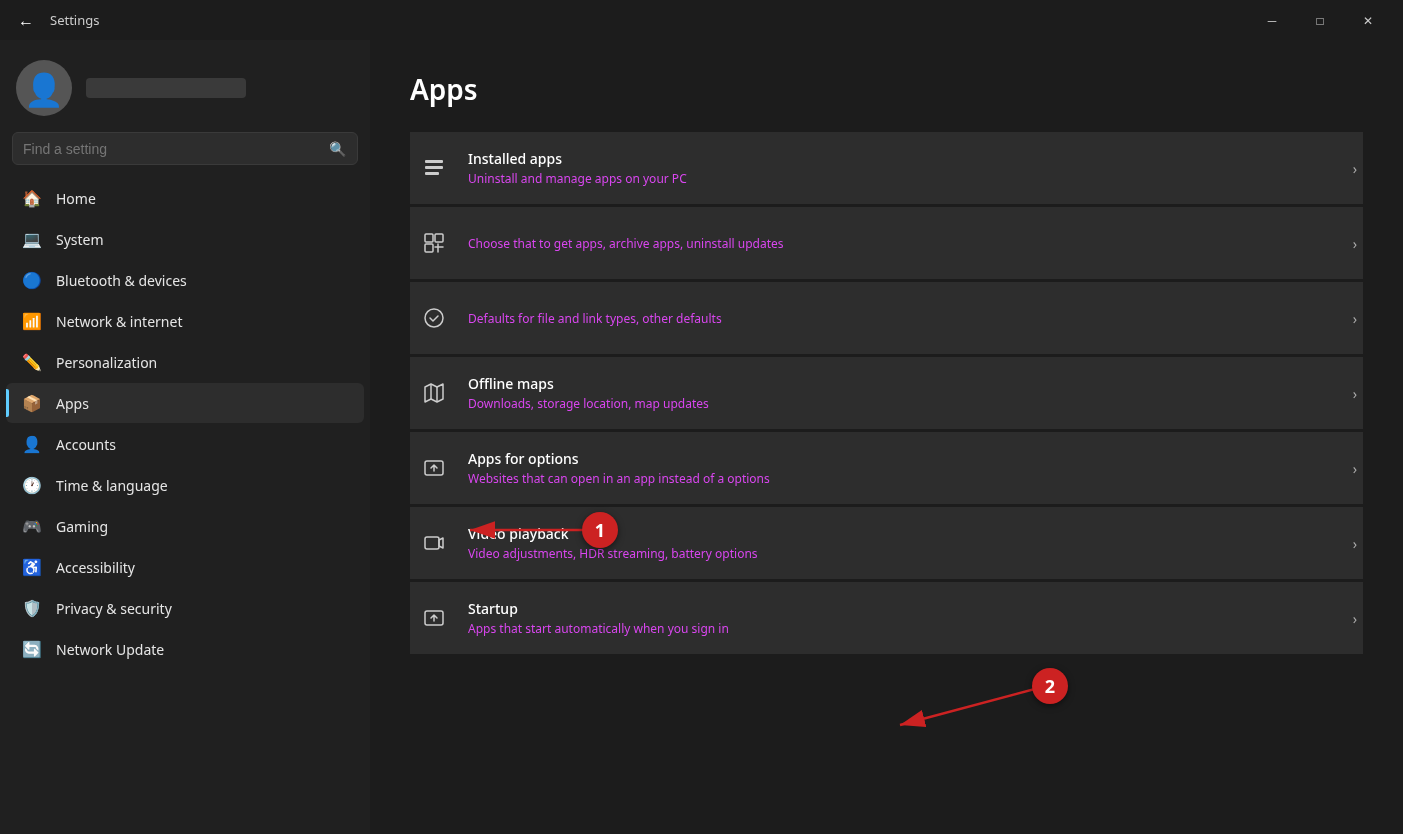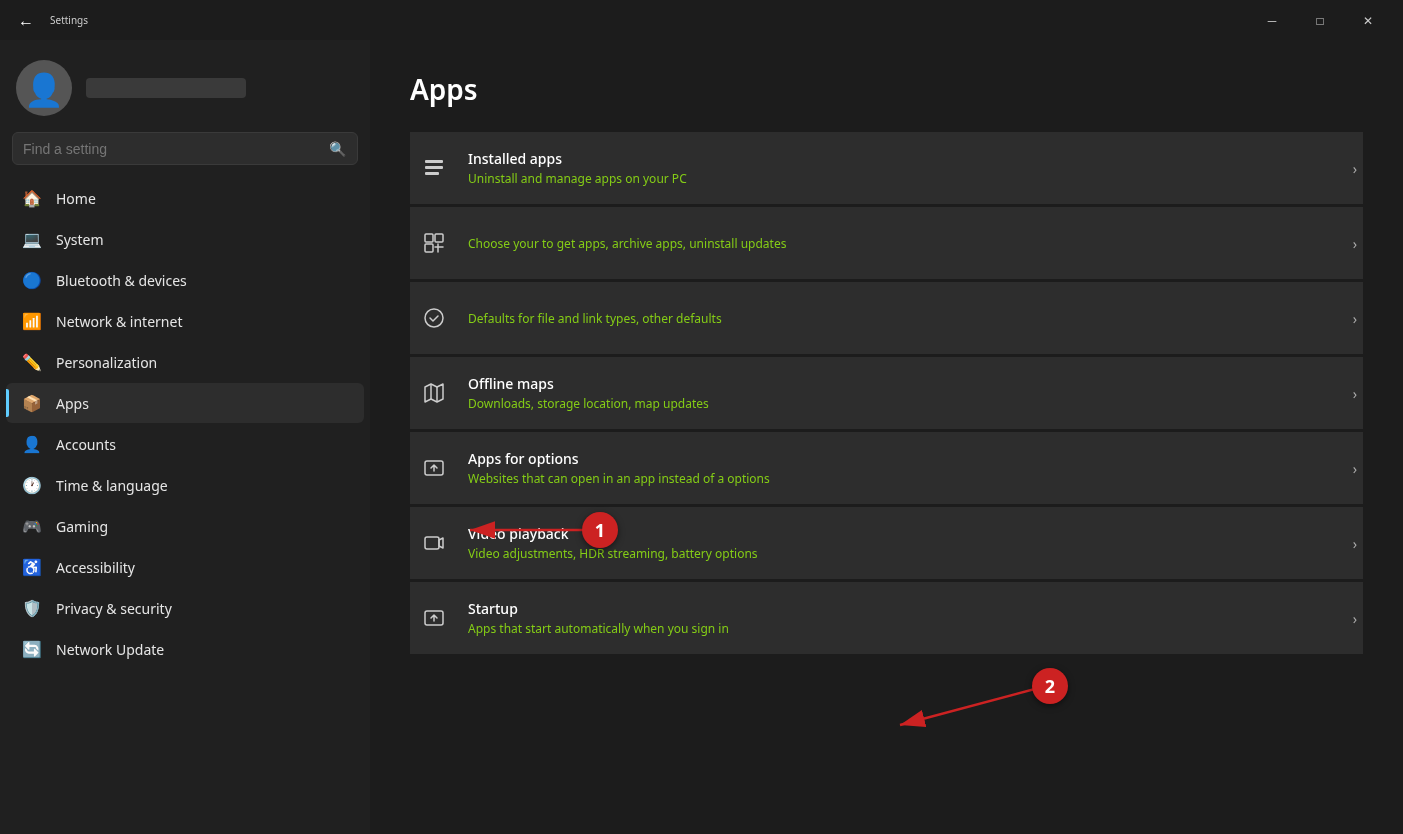--- a/index.html
+++ b/index.html
@@ -27,21 +27,21 @@
     .titlebar-back {
       width: 28px; height: 28px;
       display: flex; align-items: center; justify-content: center;
       border-radius: 4px;
       cursor: pointer;
       color: #ffffff;
       font-size: 16px;
     }
     .titlebar-title {
       margin-left: 10px;
-      font-size: 10px;
+      font-size: 13px;
       color: #cccccc;
     }
     .titlebar-controls {
       margin-left: auto;
       display: flex; gap: 2px;
     }
     .titlebar-btn {
       width: 46px; height: 32px;
       display: flex; align-items: center; justify-content: center;
       cursor: pointer;
@@ -198,21 +198,21 @@
       flex-direction: column;
       gap: 2px;
     }
     .setting-title {
       font-size: 14px;
       font-weight: 500;
       color: #ffffff;
     }
     .setting-desc {
       font-size: 12px;
-      color: #84cc16;
+      color: #d946ef;
     }
     .setting-chevron {
       color: #aaaaaa;
       font-size: 14px;
       flex-shrink: 0;
     }
 
     
     .annotation {
       position: absolute;
@@ -363,21 +363,21 @@
         <div class="setting-item">
           <div class="setting-icon-box">
             <svg width="24" height="24" viewBox="0 0 24 24" fill="none">
               <rect x="3" y="3" width="8" height="8" rx="1" stroke="#cccccc" stroke-width="1.5"></rect>
               <rect x="13" y="3" width="8" height="8" rx="1" stroke="#cccccc" stroke-width="1.5"></rect>
               <rect x="3" y="13" width="8" height="8" rx="1" stroke="#cccccc" stroke-width="1.5"></rect>
               <path d="M16 13v8M13 16h8" stroke="#cccccc" stroke-width="1.5" stroke-linecap="round"></path>
             </svg>
           </div>
           <div class="setting-text">
-            <span class="setting-desc">Choose your to get apps, archive apps, uninstall updates</span>
+            <span class="setting-desc">Choose that to get apps, archive apps, uninstall updates</span>
           </div>
           <span class="setting-chevron">›</span>
         </div>
 
         <div class="setting-item">
           <div class="setting-icon-box">
             <svg width="24" height="24" viewBox="0 0 24 24" fill="none">
               <circle cx="12" cy="12" r="9" stroke="#cccccc" stroke-width="1.5"></circle>
               <path d="M8 12l3 3 5-5" stroke="#cccccc" stroke-width="1.5" stroke-linecap="round" stroke-linejoin="round"></path>
             </svg>

